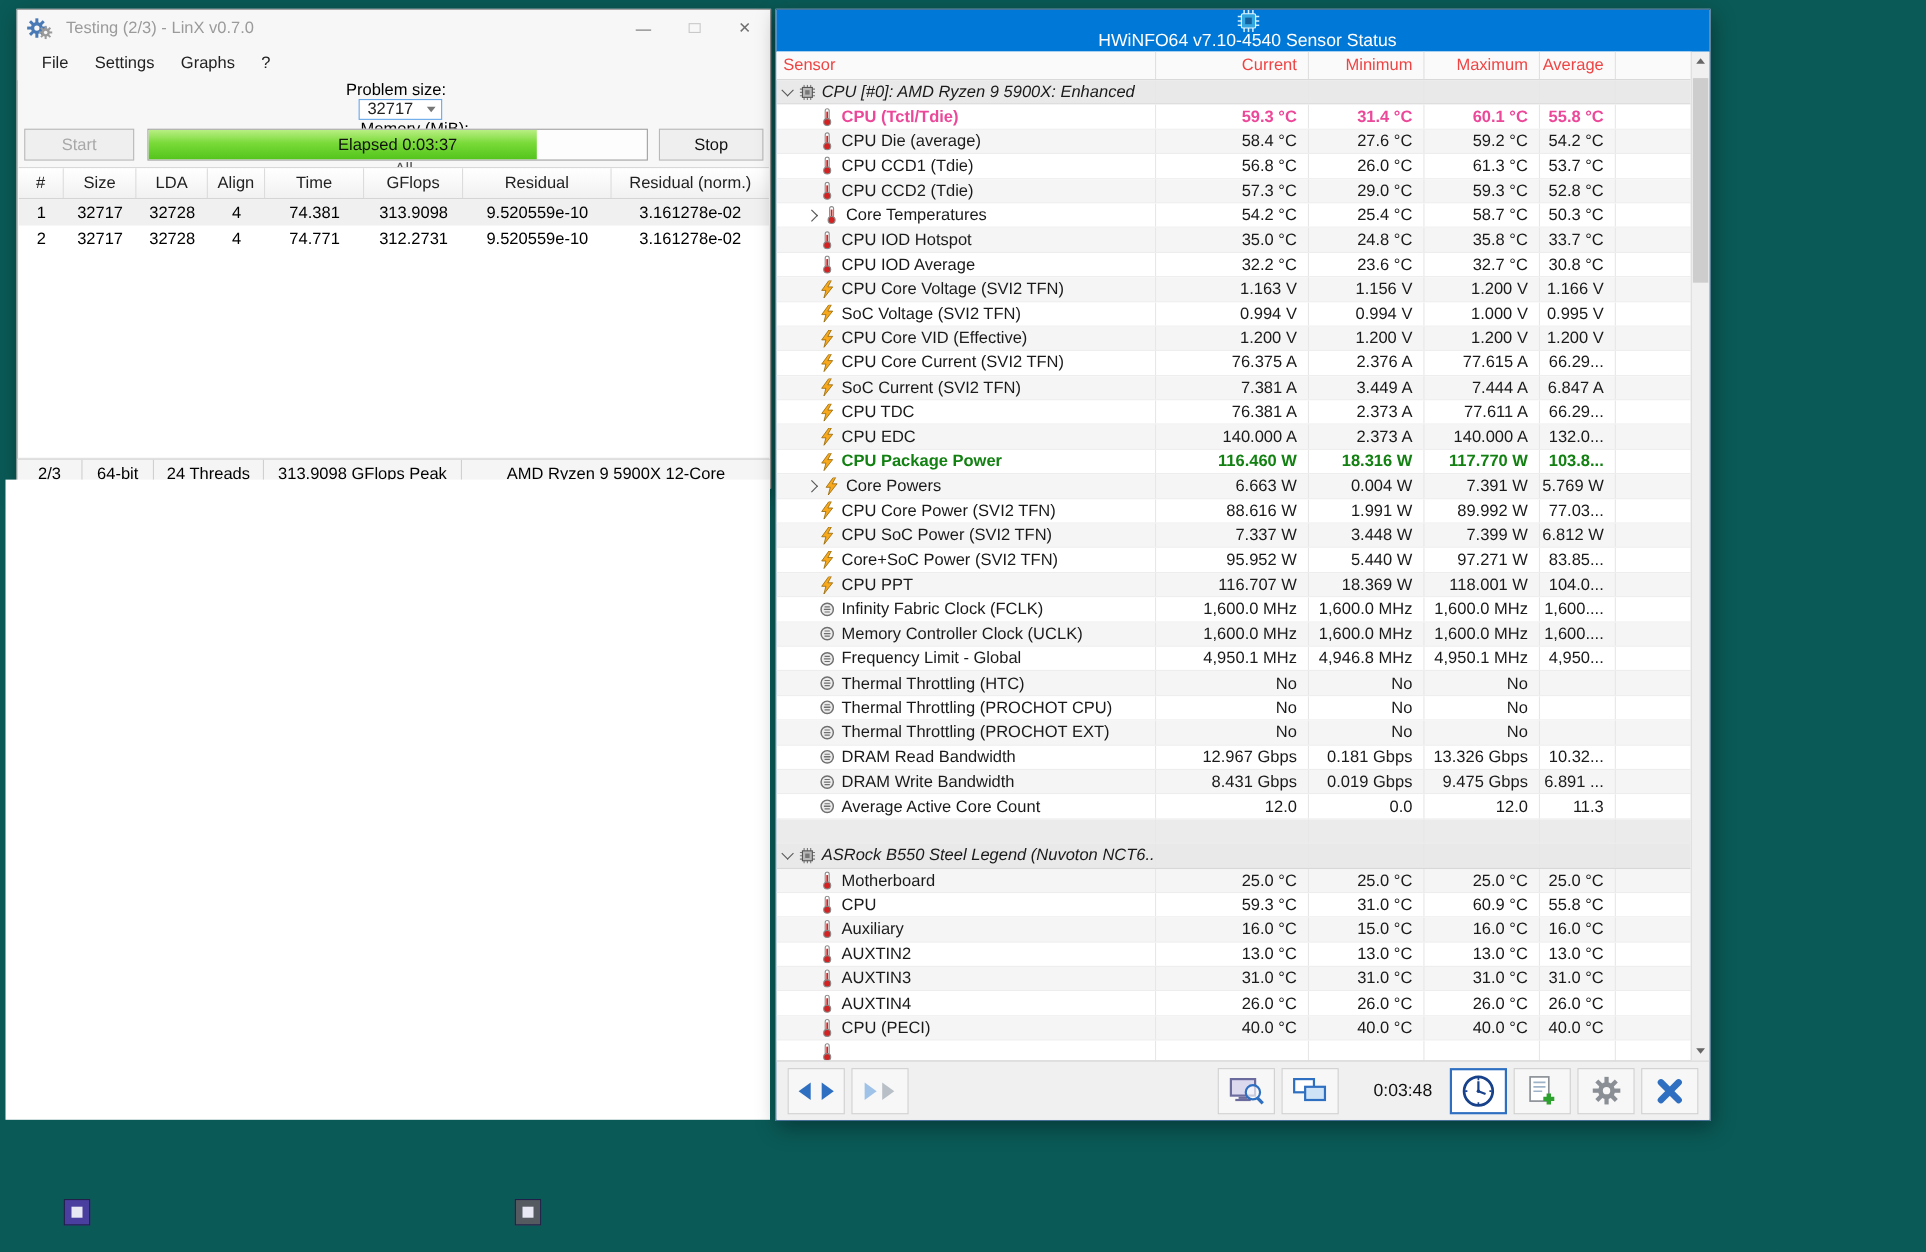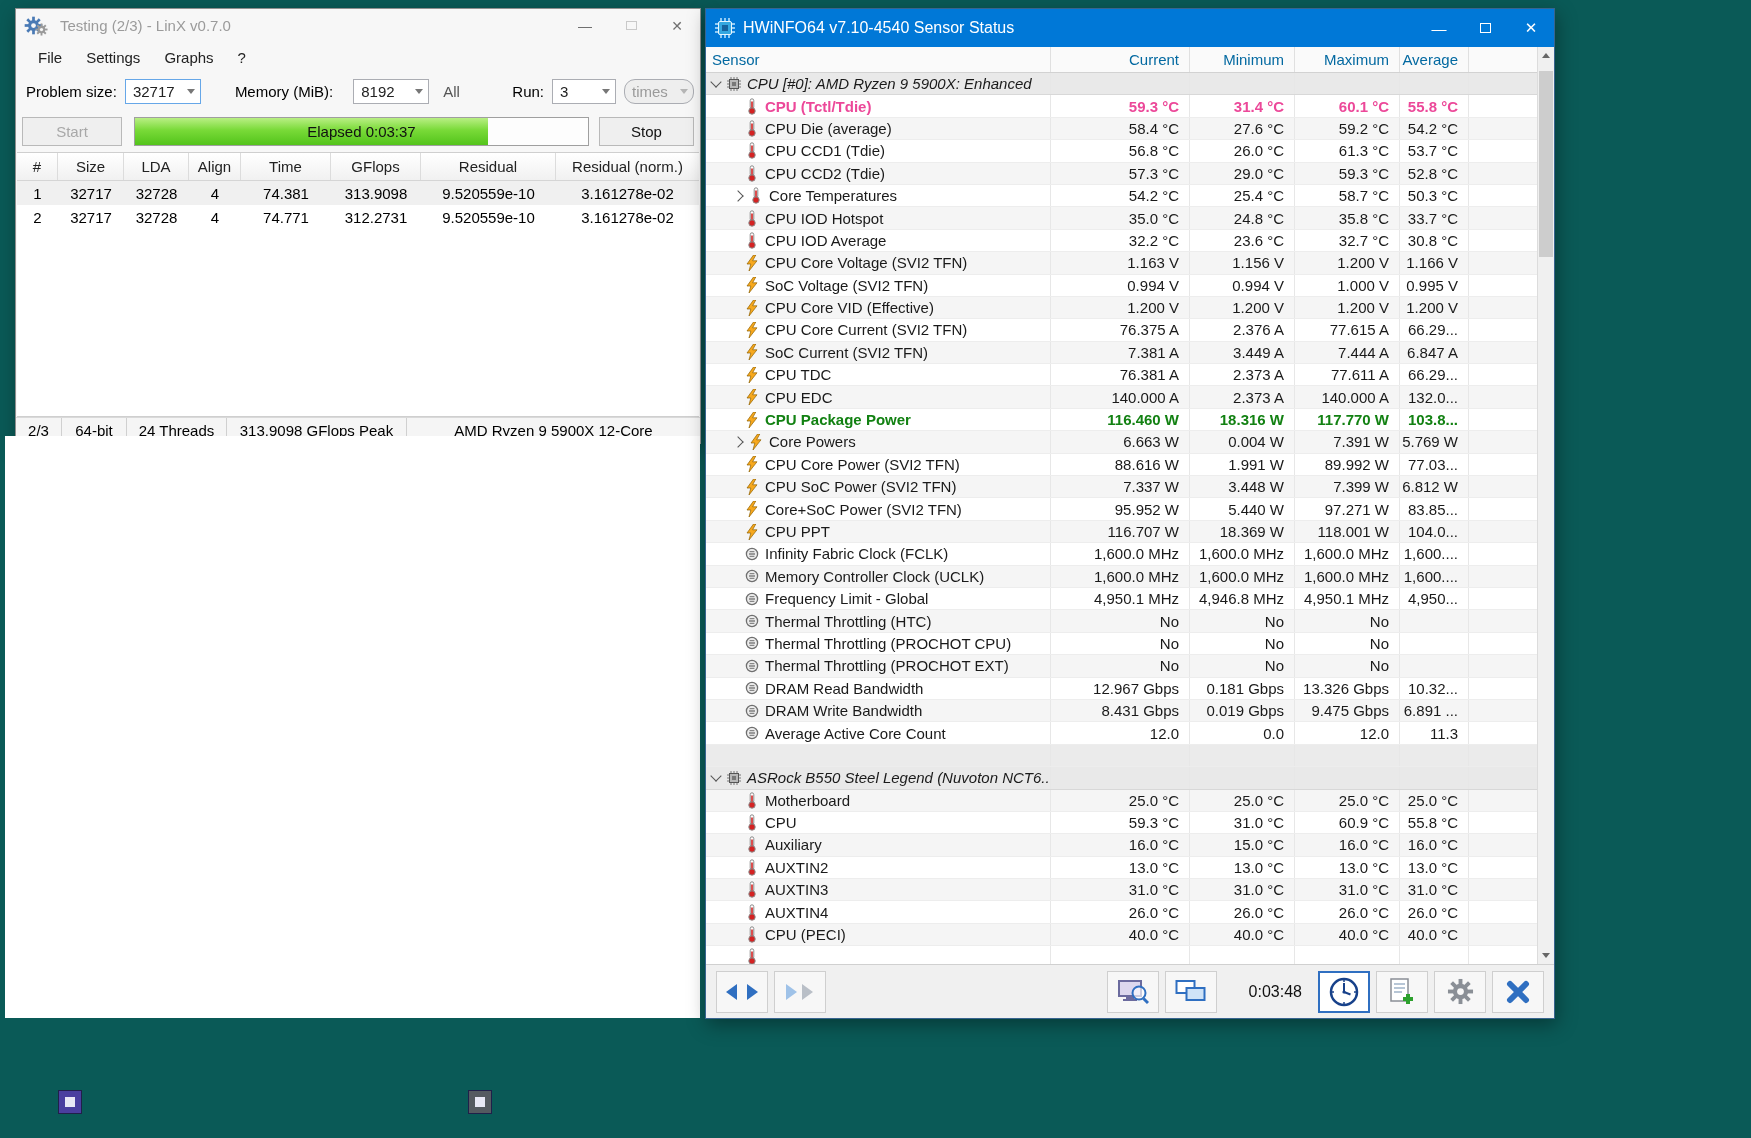--- a/index.html
+++ b/index.html
@@ -14,21 +14,21 @@
   .lx-appicon { margin-left:8px; display:flex; align-items:center; width:34px; }
   .lx-appicon svg { display:block; }
   .lx-appicon .g2 { margin-left:-8px; margin-top:8px; }
   .lx-title { font-size:15px; color:#9b9b9b; margin-left:2px; white-space:nowrap; }
   .lx-caps { margin-left:auto; display:flex; height:100%; }
   .lx-cap { width:46px; height:100%; display:flex; align-items:center; justify-content:center; font-size:14px; color:#707070; }
   .lx-cap.max { color:#c9c9c9; }
   .lx-max-glyph { width:11px; height:9px; border:1px solid #c9c9c9; display:inline-block; }
   .lx-menubar { height:30px; display:flex; align-items:center; padding-left:10px; background:#f7f7f7; }
   .lx-menu-item { font-size:15px; color:#222; padding:4px 12px; }
-  .lx-controls { height:38px; display:flex; align-items:center; padding:0 6px 0 10px; font-size:15px; color:#000; }
+  .lx-controls { height:38px; display:flex; align-items:center; padding:0 6px 0 10px; font-size:15px; color:#000;flex-direction:column; }
   .combo { height:25px; background:#fff; border:1px solid #abadb3; display:flex; align-items:center; justify-content:space-between; padding:0 5px 0 7px; font-size:15px; color:#222; }
   .combo.focus { border-color:#66a7e8; }
   .combo.disabled { background:#eeeeee; color:#9a9a9a;border-radius:11px; }
   .combo-arrow { width:0; height:0; border-left:4px solid transparent; border-right:4px solid transparent; border-top:5px solid #777; margin-left:8px; }
   .combo.disabled .combo-arrow { border-top-color:#b5b5b5; }
   .lx-runrow { height:42px; display:flex; align-items:center; padding:0 6px; }
   .lx-btn { height:29px; border:1px solid #b9b9b9; background:#efefef; font-size:15px; display:flex; align-items:center; justify-content:center; }
   #lx-start { width:100px; color:#a8a8a8; }
   #lx-stop  { width:95px; color:#111; margin-left:10px; }
   .lx-progress { flex:1; height:29px; margin-left:12px; border:1px solid #9f9f9f; background:#fdfdfd; position:relative; overflow:hidden; }
@@ -38,36 +38,36 @@
   .lx-thead { height:28px; display:flex; background:linear-gradient(180deg,#ffffff,#f1f1f1); border-bottom:1px solid #d5d5d5; font-size:15px; color:#222; }
   .lxh { display:flex; align-items:center; justify-content:center; border-right:1px solid #dcdcdc; }
   .lx-row { height:24px; display:flex; font-size:15px; color:#000; }
   .lx-row.sel { background:#f0f0f0; }
   .lxc { display:flex; align-items:center; justify-content:center; }
   .c0{width:41px;flex:none;} .c1{width:66px;flex:none;} .c2{width:65px;flex:none;} .c3{width:52px;flex:none;}
   .c4{width:90px;flex:none;} .c5{width:90px;flex:none;} .c6{width:135px;flex:none;} .c7{flex:1;}
   .lx-filler { flex:1; background:#fff; }
   .lx-status { height:26px; margin-top:auto; border-top:1px solid #d9d9d9; background:#f5f5f5; display:flex; font-size:15px; color:#000; }
   .seg { display:flex; align-items:center; justify-content:center; border-right:1px solid #d0d0d0; white-space:nowrap; overflow:hidden; }
-  .s0{width:46px;flex:none;} .s1{width:65px;flex:none;} .s2{width:100px;flex:none;} .s3{width:180px;flex:none;} .s4{flex:1;border-right:none;}
+  .s0{width:59px;flex:none;} .s1{width:65px;flex:none;} .s2{width:100px;flex:none;} .s3{width:180px;flex:none;} .s4{flex:1;border-right:none;}
 
   
   #backwin { left:5px; top:436px; width:695px; height:582px; background:#ffffff; box-shadow:none; }
 
   
   #hwinfo { left:705px; top:8px; width:850px; height:1011px; border:1px solid #38648f; display:flex; flex-direction:column; }
   .hw-titlebar { height:38px; background:#0078d7; display:flex; align-items:center; flex:none; }
   .hw-appicon { margin-left:9px; display:flex; }
   .hw-title { color:#fff; font-size:16px; margin-left:8px; white-space:nowrap; }
   .hw-caps { margin-left:auto; display:flex; height:100%; }
   .hw-cap { width:46px; height:100%; display:flex; align-items:center; justify-content:center; color:#fff; font-size:15px; }
   .hw-max-glyph { width:11px; height:10px; border:1px solid #fff; display:inline-block; }
   .hw-body { flex:1; display:flex; min-height:0; }
   .hw-main { flex:1; min-width:0; display:flex; flex-direction:column; background:#fff; }
-  .hw-header { height:26px; flex:none; display:flex; background:#fafafa; border-bottom:1px solid #d2d2d2; font-size:15px; color:#0369a1; }
+  .hw-header { height:26px; flex:none; display:flex; background:#fafafa; border-bottom:1px solid #d2d2d2; font-size:15px; color:#ef4444; }
   .hw-hcell { display:flex; align-items:center; border-left:1px solid #e0e0e0; }
   .hw-hcell.first { border-left:none; padding-left:6px; }
   .hw-hcell.val { justify-content:flex-end; padding-right:10px; }
   .hw-rows { flex:1; overflow:hidden; }
   .hw-row { display:flex; height:22.4px; border-bottom:1px solid #ededed; font-size:15px; color:#1a1a1a; background:#fff; align-items:stretch; }
   .hw-row.alt { background:#f5f5f5; }
   .hw-row.group { background:#e9e9e9; border-bottom:1px solid #d8d8d8; }
   .hw-row.group .rtext { font-style:italic; }
   .hw-row.blank { background:#ebebeb; }
   .hw-row.red { color:#ec4899; font-weight:bold; }
@@ -225,21 +225,21 @@
     <div class="seg s1">64-bit</div>
     <div class="seg s2">24 Threads</div>
     <div class="seg s3">313.9098 GFlops Peak</div>
     <div class="seg s4">AMD Ryzen 9 5900X 12-Core</div>
   </div>
 </div>
 
 <div id="backwin" class="window"></div>
 
 <div id="hwinfo" class="window">
-  <div class="hw-titlebar" style="background: rgb(0, 120, 215);">
+  <div class="hw-titlebar" style="background: rgb(0, 120, 215); flex-direction: column;">
     <span class="hw-appicon">
       <svg width="20" height="20" viewBox="0 0 20 20">
           <g stroke="#cfeeff" stroke-width="1.4">
             <line x1="6" y1="0" x2="6" y2="4"></line>
             <line x1="10" y1="0" x2="10" y2="4"></line>
             <line x1="14" y1="0" x2="14" y2="4"></line>
             <line x1="6" y1="16" x2="6" y2="20"></line>
             <line x1="10" y1="16" x2="10" y2="20"></line>
             <line x1="14" y1="16" x2="14" y2="20"></line>
             <line x1="0" y1="6" x2="4" y2="6"></line>

